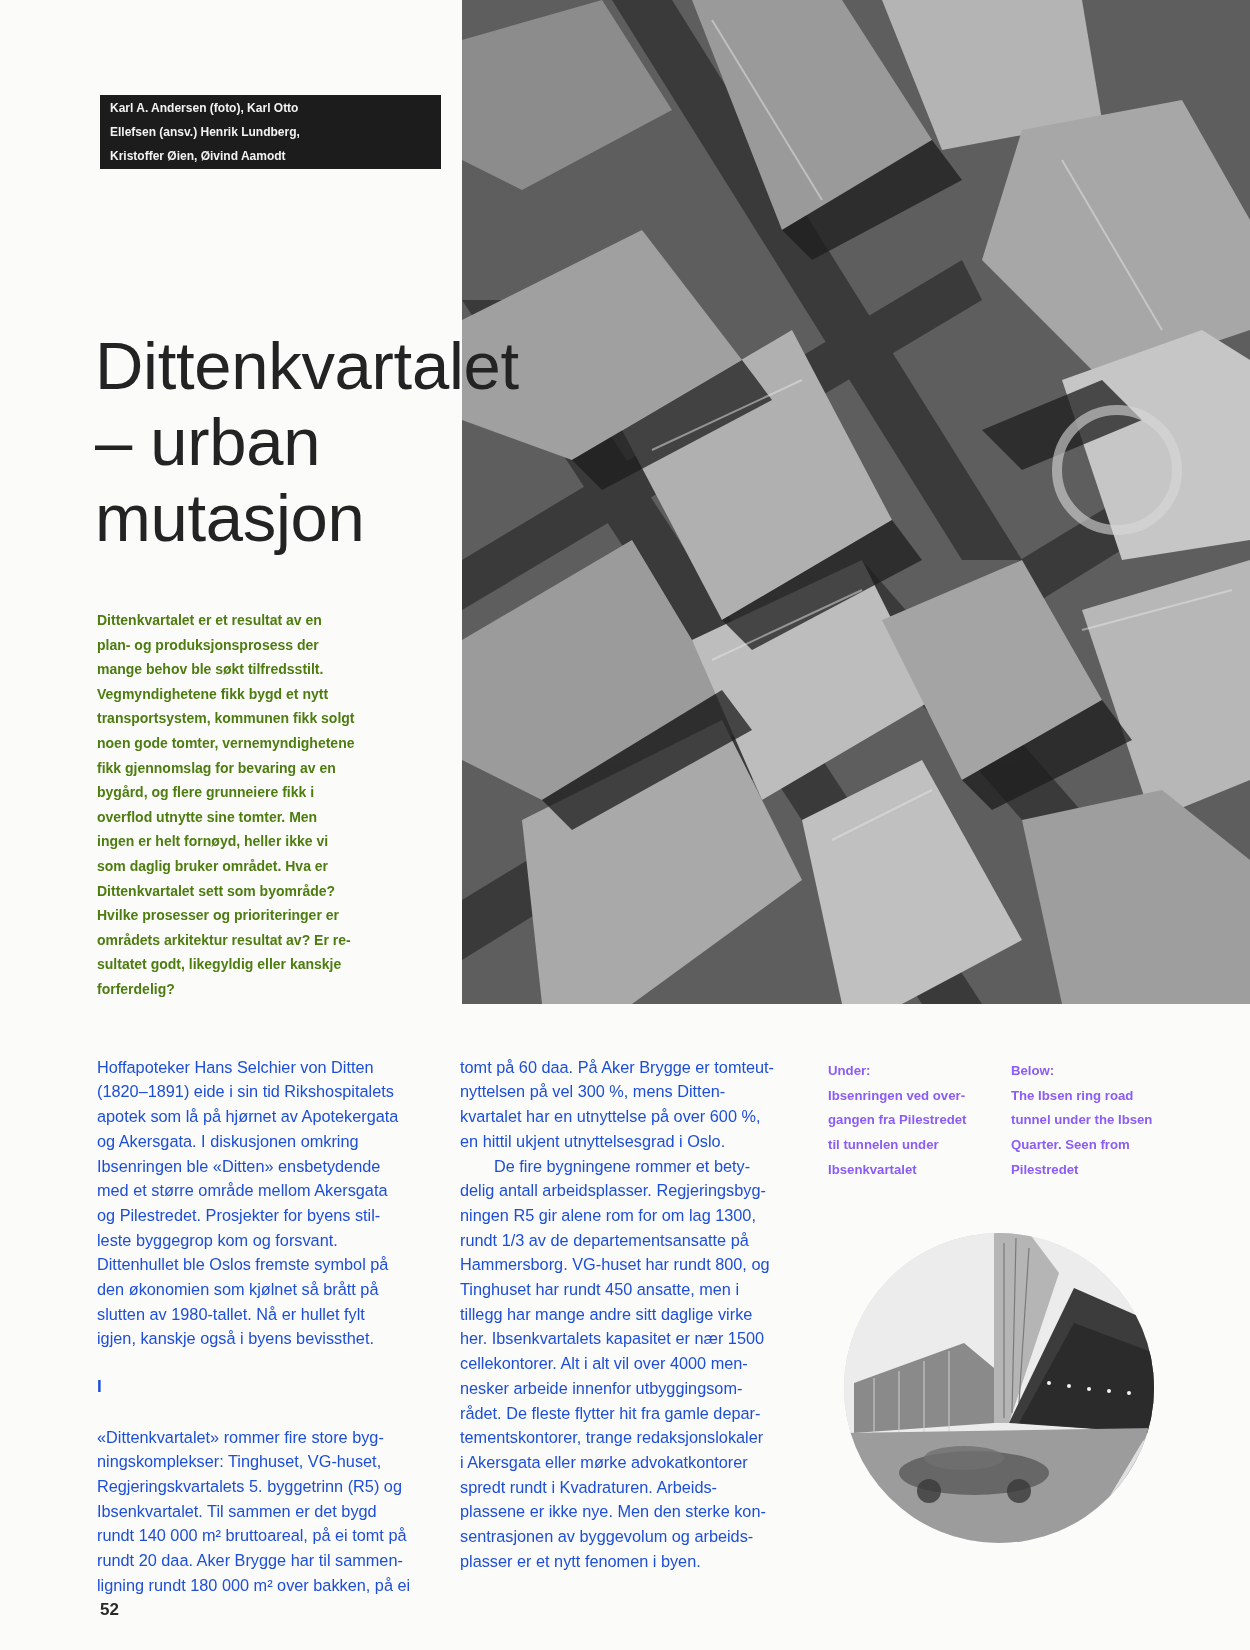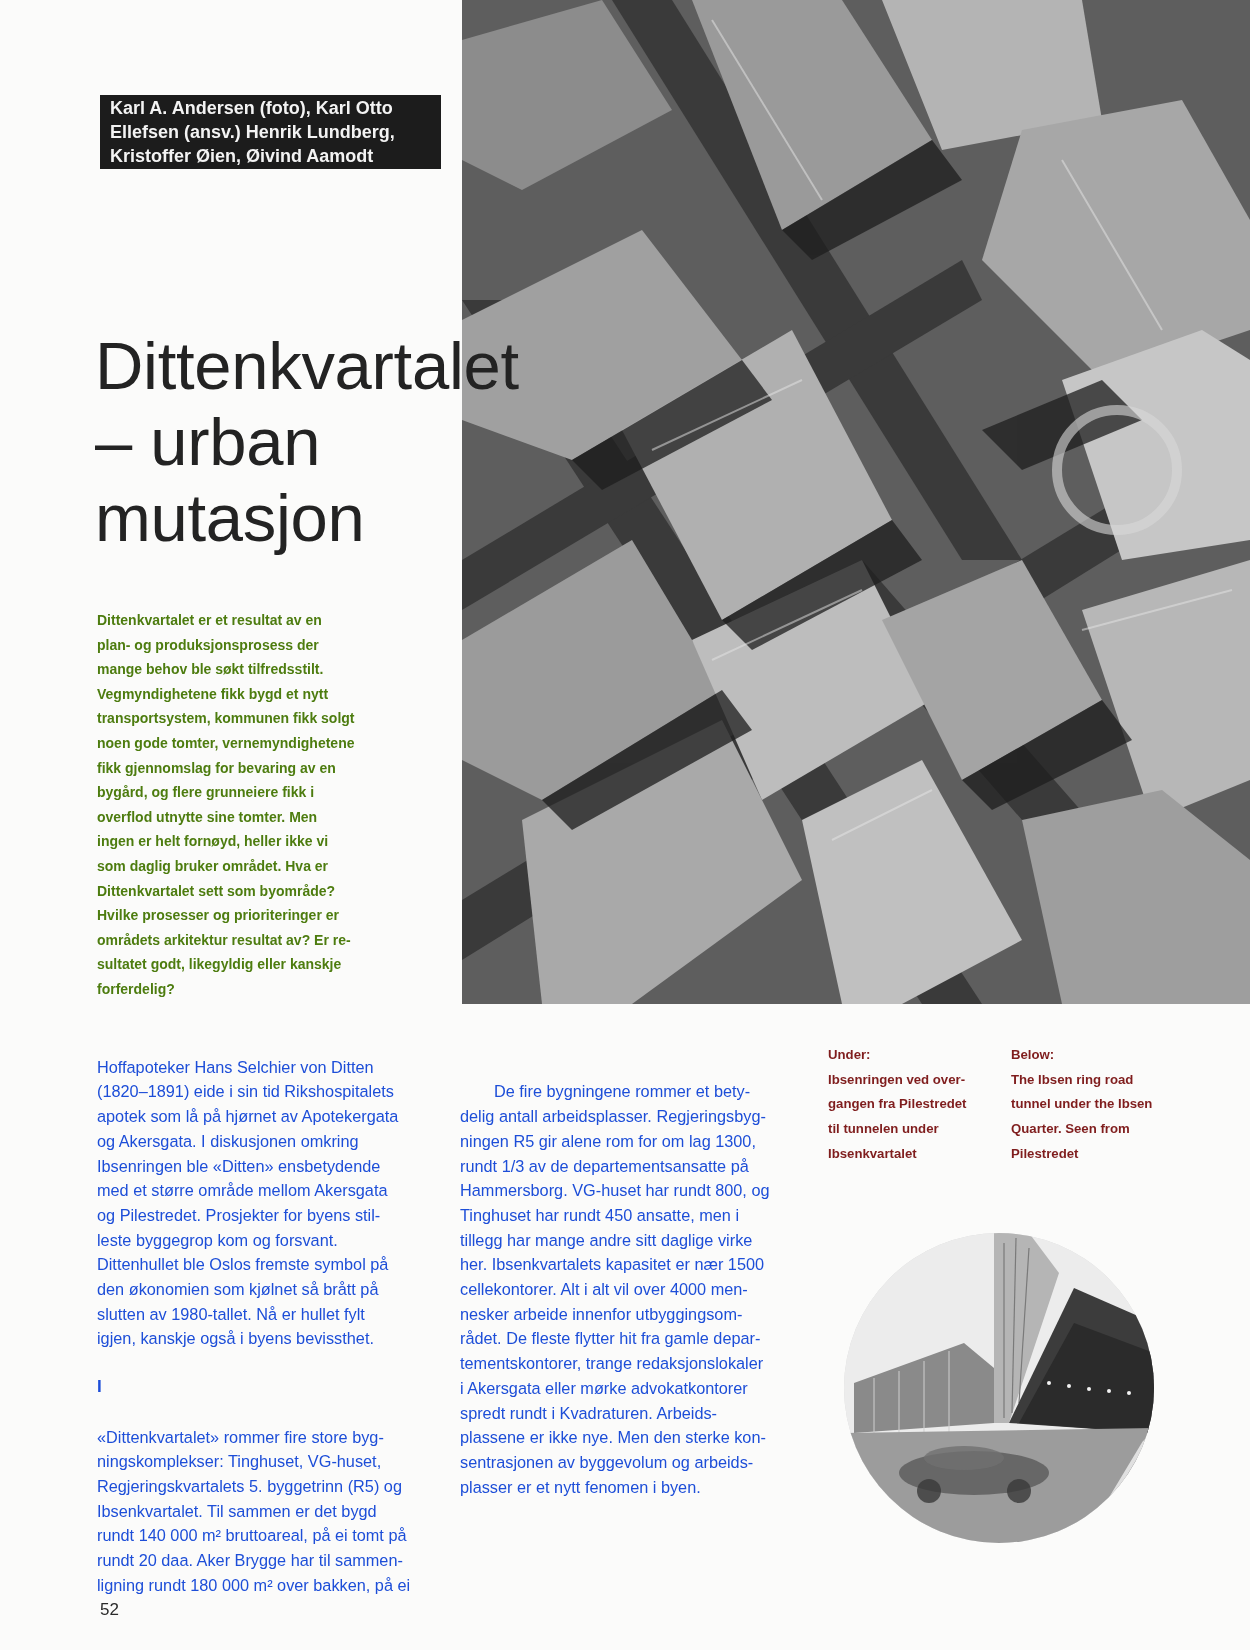--- a/index.html
+++ b/index.html
@@ -5,21 +5,21 @@
   html, body { margin:0; padding:0; }
   body {
     width:1250px; height:1650px; position:relative; overflow:hidden;
     background:#fbfbfa; color:#1e1e1e;
     font-family:"Liberation Sans", sans-serif;
   }
   .abs { position:absolute; }
   
   .byline {
     left:100px; top:95px; width:341px; height:74px; background:#1c1c1c;
-    color:#f3f3f3; font-weight:bold; font-size:18px; line-height:24px;
+    color:#f3f3f3; font-weight:bold; font-size:12px; line-height:24px;
     padding:1px 0 0 10px; box-sizing:border-box; white-space:pre-line;
   }
   
   .title {
     left:95px; top:328px; width:370px; font-size:67px; line-height:76px;
     color:#232323; font-weight:normal; letter-spacing:-0.3px; white-space:pre-line;
   }
   
   .lede {
     left:97px; top:608px; width:355px; font-size:14px; line-height:24.6px;
@@ -28,26 +28,26 @@
   
   .col {
     font-size:16.3px; line-height:24.7px; color:#1d4ed8; white-space:pre-line;
   }
   .col1 { left:97px; top:1030px; width:340px; }
   .col2 { left:460px; top:1030px; width:340px; }
   .section-numeral { font-weight:bold; font-size:17px; display:block; margin-top:24px; }
   .indent { display:inline-block; width:34px; }
   
   .cap {
-    font-size:13.2px; line-height:24.7px; font-weight:bold; color:#7f1d1d; white-space:pre-line;
+    font-size:13.2px; line-height:24.7px; font-weight:bold; color:#8b5cf6; white-space:pre-line;margin-top:16px;
   }
   .cap-no { left:828px; top:1043px; width:175px; }
   .cap-en { left:1011px; top:1043px; width:175px; }
   
-  .folio-num { left:100px; top:1600px; font-size:17px; font-weight:normal; color:#2a2a2a; }
+  .folio-num { left:100px; top:1600px; font-size:17px; font-weight:bold; color:#2a2a2a; }
   .folio-pub { left:147px; top:1604px; font-size:12.5px; letter-spacing:0.6px; color:#3a3a3a;margin-top:48px; }
   
   .aerial {
     left:462px; top:0; width:788px; height:1004px; overflow:hidden;
     background:#6d6d6d;
   }
   
   .fisheye {
     left:844px; top:1233px; width:310px; height:310px; border-radius:50%;
     overflow:hidden; background:#d8d8d8;
@@ -148,21 +148,24 @@
   <span>«Dittenkvartalet» rommer fire store byg-
 ningskomplekser: Tinghuset, VG-huset,
 Regjeringskvartalets 5. byggetrinn (R5) og
 Ibsenkvartalet. Til sammen er det bygd
 rundt 140 000 m² bruttoareal, på ei tomt på
 rundt 20 daa. Aker Brygge har til sammen-
 ligning rundt 180 000 m² over bakken, på ei</span>
 </div>
 
 <div class="abs col col2">
-  <br><span class="indent"></span><span>De fire bygningene rommer et bety-
+  <span>tomt på 60 daa. På Aker Brygge er tomteut-
+nyttelsen på vel 300 %, mens Ditten-
+kvartalet  har en utnyttelse på over 600 %,
+en hittil ukjent utnyttelsesgrad i Oslo.</span><br><span class="indent"></span><span>De fire bygningene rommer et bety-
 delig antall arbeidsplasser. Regjeringsbyg-
 ningen R5 gir alene rom for om lag 1300,
 rundt 1/3 av de departementsansatte på
 Hammersborg. VG-huset har rundt 800, og
 Tinghuset har rundt 450 ansatte, men i
 tillegg har mange andre sitt daglige virke
 her. Ibsenkvartalets kapasitet er nær 1500
 cellekontorer. Alt i alt vil over 4000 men-
 nesker arbeide innenfor utbyggingsom-
 rådet. De fleste flytter hit fra gamle depar-

